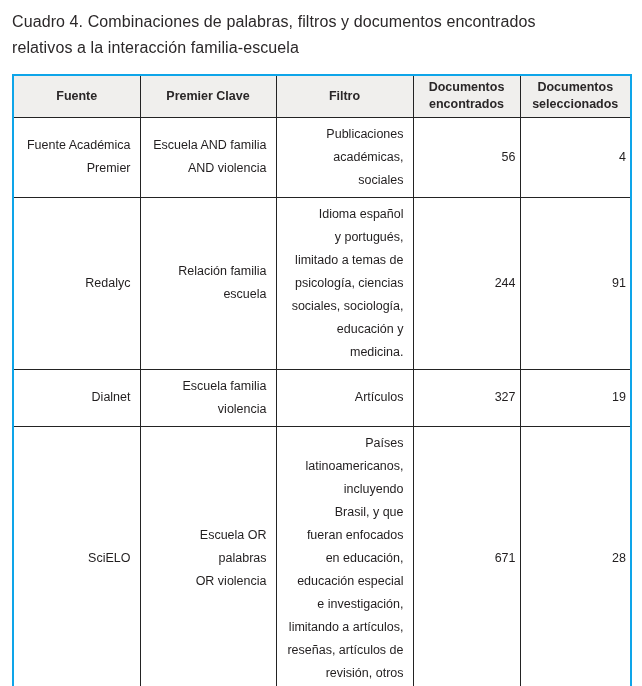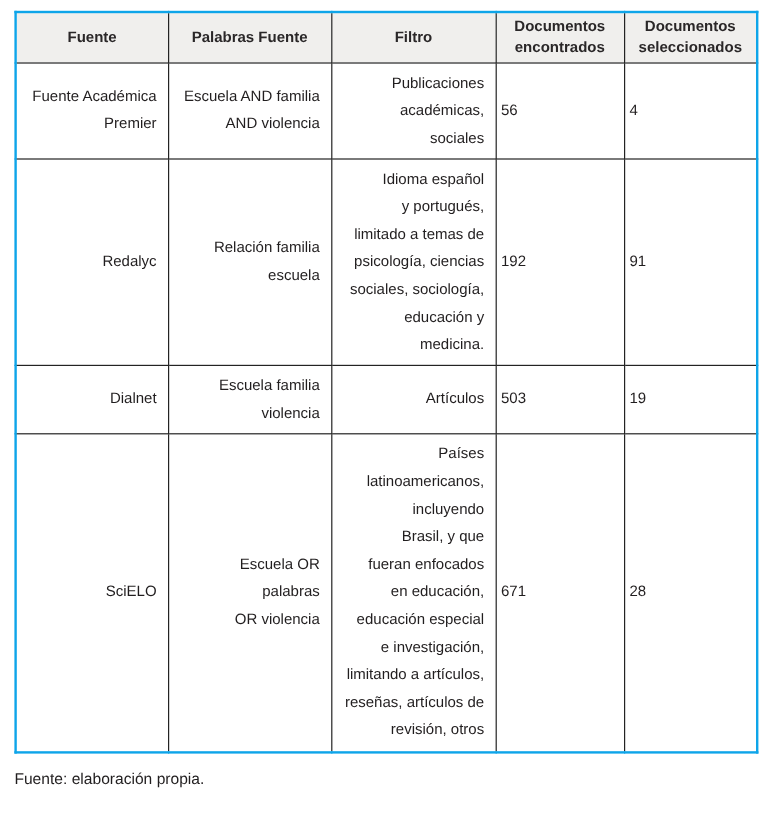--- a/index.html
+++ b/index.html
@@ -45,50 +45,52 @@
     height: 42px;
     color: #2a2728;
     padding: 3px 4px;
   }
   td {
     line-height: 23px;
     padding: 5px 9px;
     color: #211e1f;
   }
   td.txt { text-align: right; }
-  td.num { text-align: left; padding: 5px 4px; }
+  td.num { text-align: right; padding: 5px 4px; }
   tr.r1 { height: 54px; }
   tr.r2 { height: 155px; }
   tr.r3 { height: 52px; padding-left: 39px; }
   tr.r4 { height: 266px; }
   .source-note {
     margin-top: 13px;
     font-size: 13px;
     line-height: 16px;
     color: #211e1f;
   }
 </style>
 </head>
 <body>
 
 <div class="page">
 
+  <div class="caption">Cuadro 4. Combinaciones de palabras, filtros y documentos encontrados
+relativos a la interacción familia-escuela</div>
 
   <table class="data-table">
     <colgroup>
       <col style="width:127px">
       <col style="width:136px">
       <col style="width:137px">
       <col style="width:107px">
       <col style="width:111px">
     </colgroup>
     <thead>
       <tr>
         <th>Fuente</th>
-        <th>Palabras Fuente</th>
+        <th>Premier Clave</th>
         <th>Filtro</th>
         <th>Documentos
 encontrados</th>
         <th>Documentos
 seleccionados</th>
       </tr>
     </thead>
     <tbody>
       <tr class="r1">
         <td class="txt">Fuente Académica
@@ -104,29 +106,29 @@
         <td class="txt">Redalyc</td>
         <td class="txt">Relación familia
 escuela</td>
         <td class="txt">Idioma español
 y portugués,
 limitado a temas de
 psicología, ciencias
 sociales, sociología,
 educación y
 medicina.</td>
-        <td class="num">192</td>
+        <td class="num">244</td>
         <td class="num">91</td>
       </tr>
       <tr class="r3">
         <td class="txt">Dialnet</td>
         <td class="txt">Escuela familia
 violencia</td>
         <td class="txt">Artículos</td>
-        <td class="num">503</td>
+        <td class="num">327</td>
         <td class="num">19</td>
       </tr>
       <tr class="r4">
         <td class="txt">SciELO</td>
         <td class="txt">Escuela OR palabras
 OR violencia</td>
         <td class="txt">Países
 latinoamericanos,
 incluyendo
 Brasil, y que

